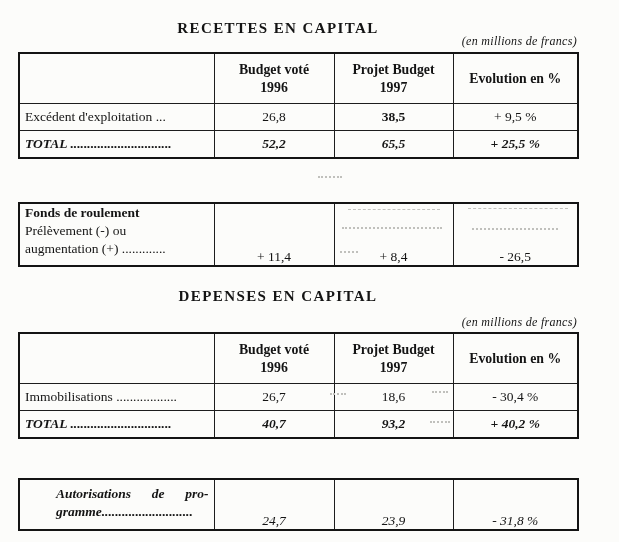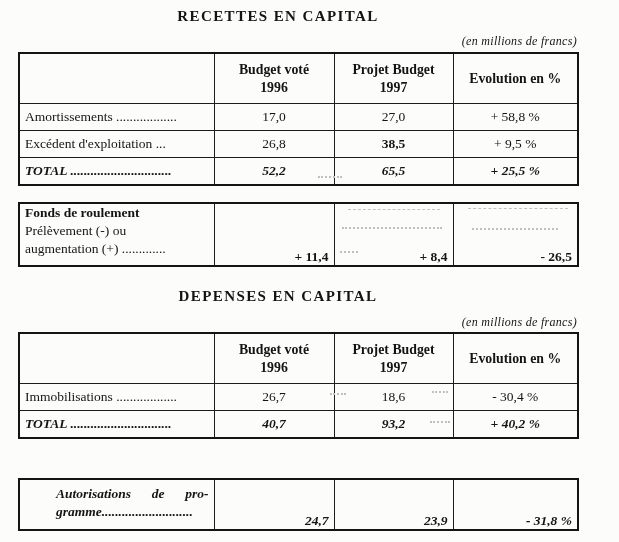--- a/index.html
+++ b/index.html
@@ -33,38 +33,38 @@
     text-align:center; font-weight:bold; font-size:13.8px;
     height:49px; line-height:1.3; vertical-align:middle;
   }
   td.lbl { text-align:left; white-space:nowrap; height:26px; vertical-align:middle; }
   td.val { text-align:center; height:26px; vertical-align:middle; }
   tr.total td { font-weight:bold;font-style:italic; }
   .b { font-weight:bold; }
 
   
   td.ml-lbl { vertical-align:top; padding-top:3px; line-height:1.35; }
-  td.bottom-val { vertical-align:bottom; text-align:right; padding-bottom:7px;font-weight:bold; }
+  td.bottom-val { vertical-align:bottom; text-align:center; padding-bottom:7px; }
   .lbl-bold { font-weight:bold; }
   .ital { font-style:italic; }
   .bold-ital { font-style:italic; font-weight:bold; }
   .justify-line { text-align:justify; text-align-last:justify; word-spacing:10px; }
 
   
   .artifact { position:absolute; pointer-events:none; }
   .dash { border-top:1.5px dashed #c2c2be; }
   .dots { border-top:2px dotted #c0c0bc; }
 </style>
 </head>
 <body>
 
 <div class="page">
   <div class="content">
 
-    <div class="sec-title" style="top:8px;">RECETTES EN CAPITAL</div>
+    <div class="sec-title" style="top:20px;">RECETTES EN CAPITAL</div>
     <div class="unit-note" style="top:34px;">(en millions de francs)</div>
 
     <table class="budget" style="top:52px;">
       <colgroup>
           <col style="width:195px">
           <col style="width:120px">
           <col style="width:119px">
           <col style="width:125px">
         </colgroup>
       <tbody>
@@ -72,26 +72,20 @@
         <td class="hdr"></td>
         <td class="hdr">
           <span>Budget voté</span><br>
           <span>1996</span>
         </td>
         <td class="hdr">
           <span>Projet Budget</span><br>
           <span>1997</span>
         </td>
         <td class="hdr">Evolution en %</td>
-      </tr>
-      <tr>
-        <td class="lbl">Amortissements ..................</td>
-        <td class="val">17,0</td>
-        <td class="val">27,0</td>
-        <td class="val">+ 58,8 %</td>
       </tr>
       <tr>
         <td class="lbl">Excédent d'exploitation ...</td>
         <td class="val">26,8</td>
         <td class="val b">38,5</td>
         <td class="val">+ 9,5 %</td>
       </tr>
       <tr class="total">
         <td class="lbl">TOTAL ..............................</td>
         <td class="val">52,2</td>

